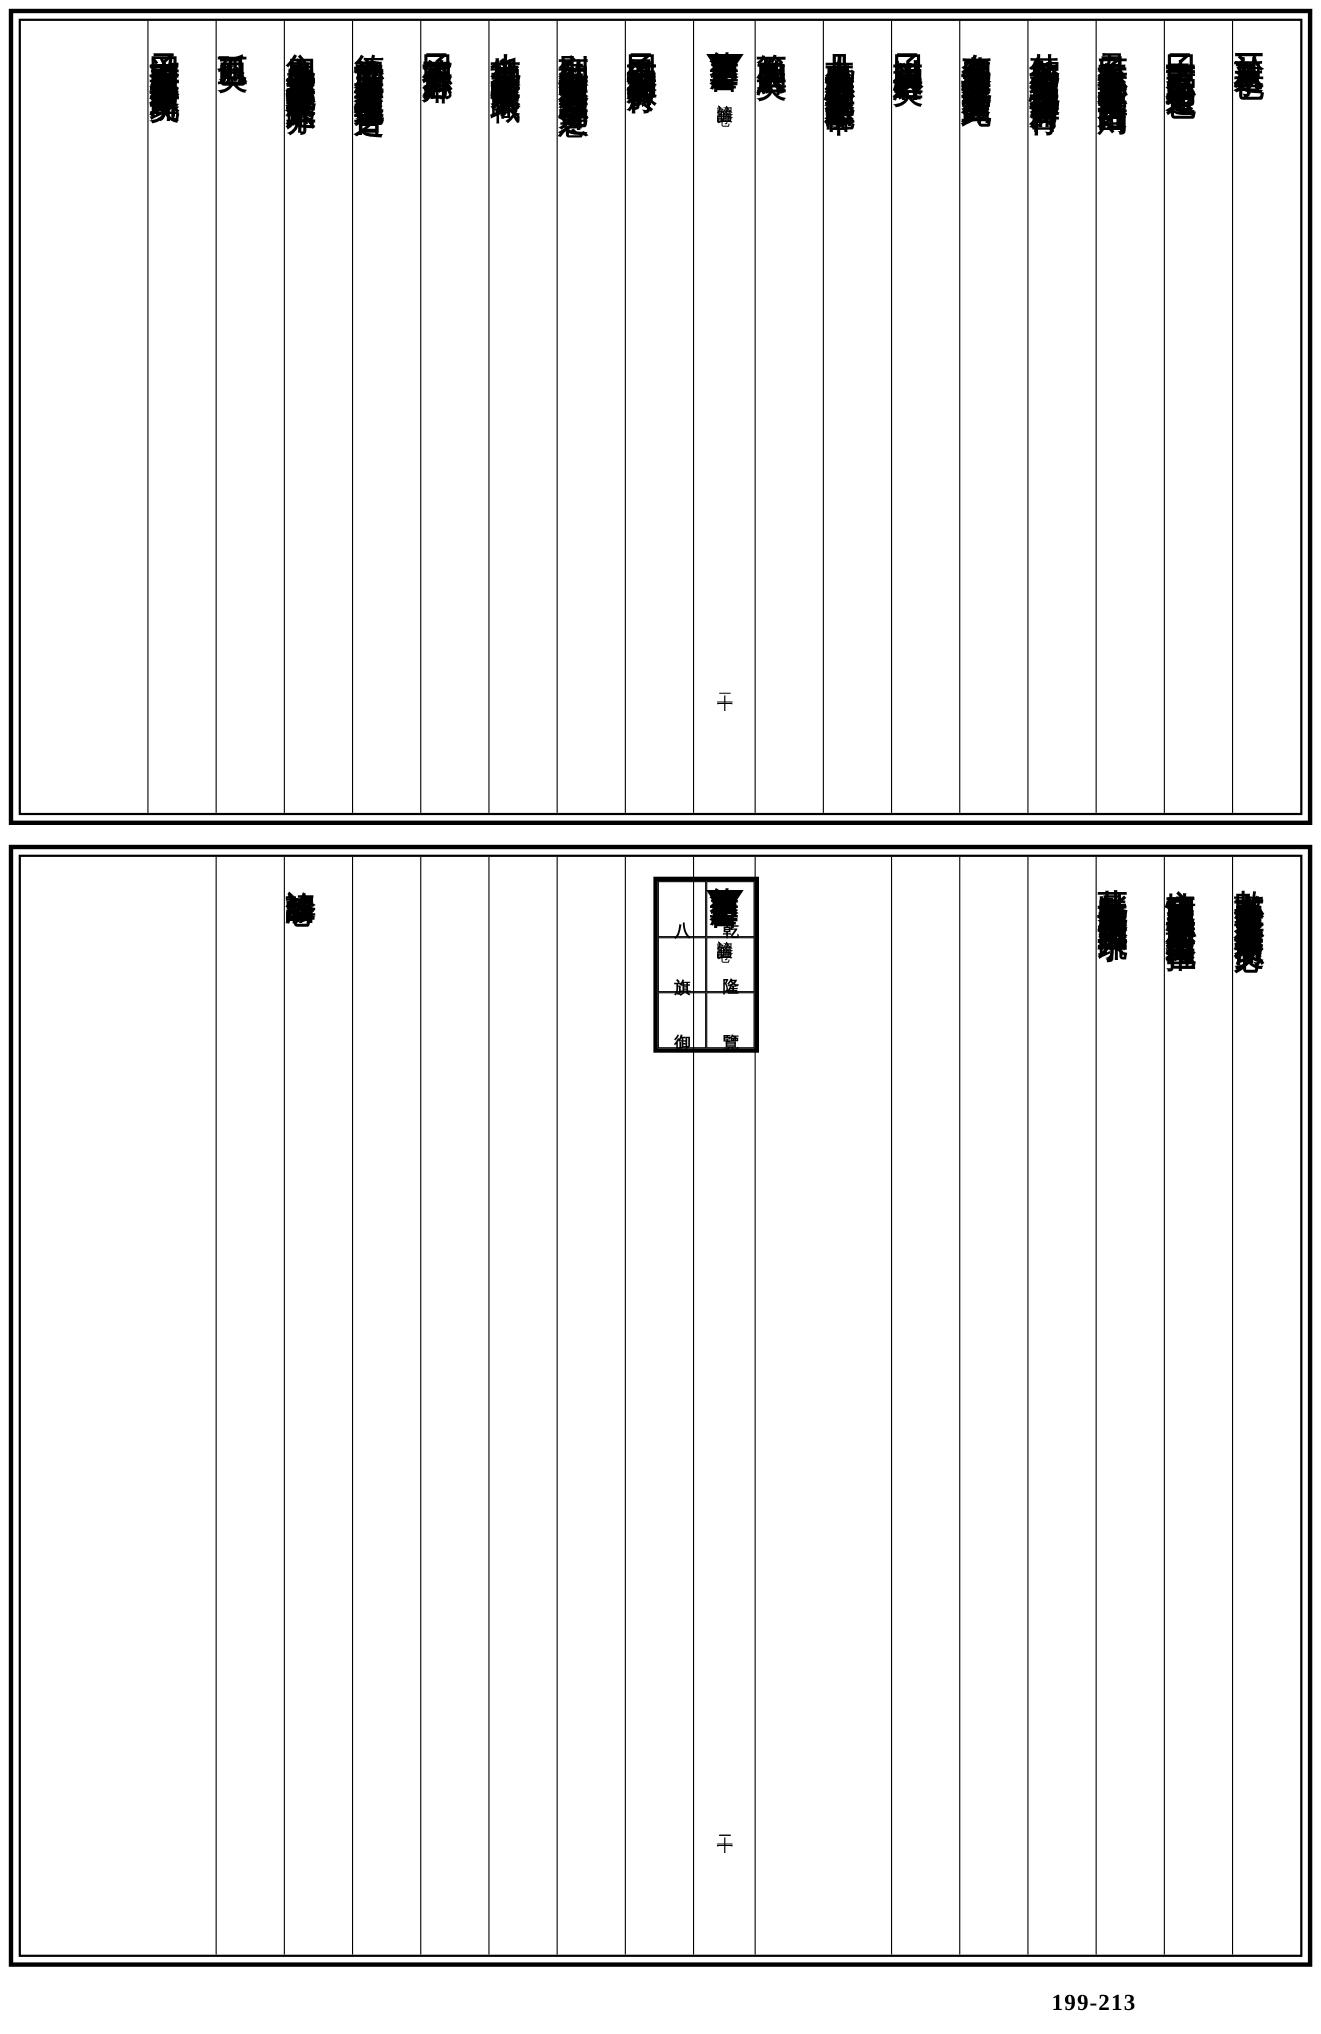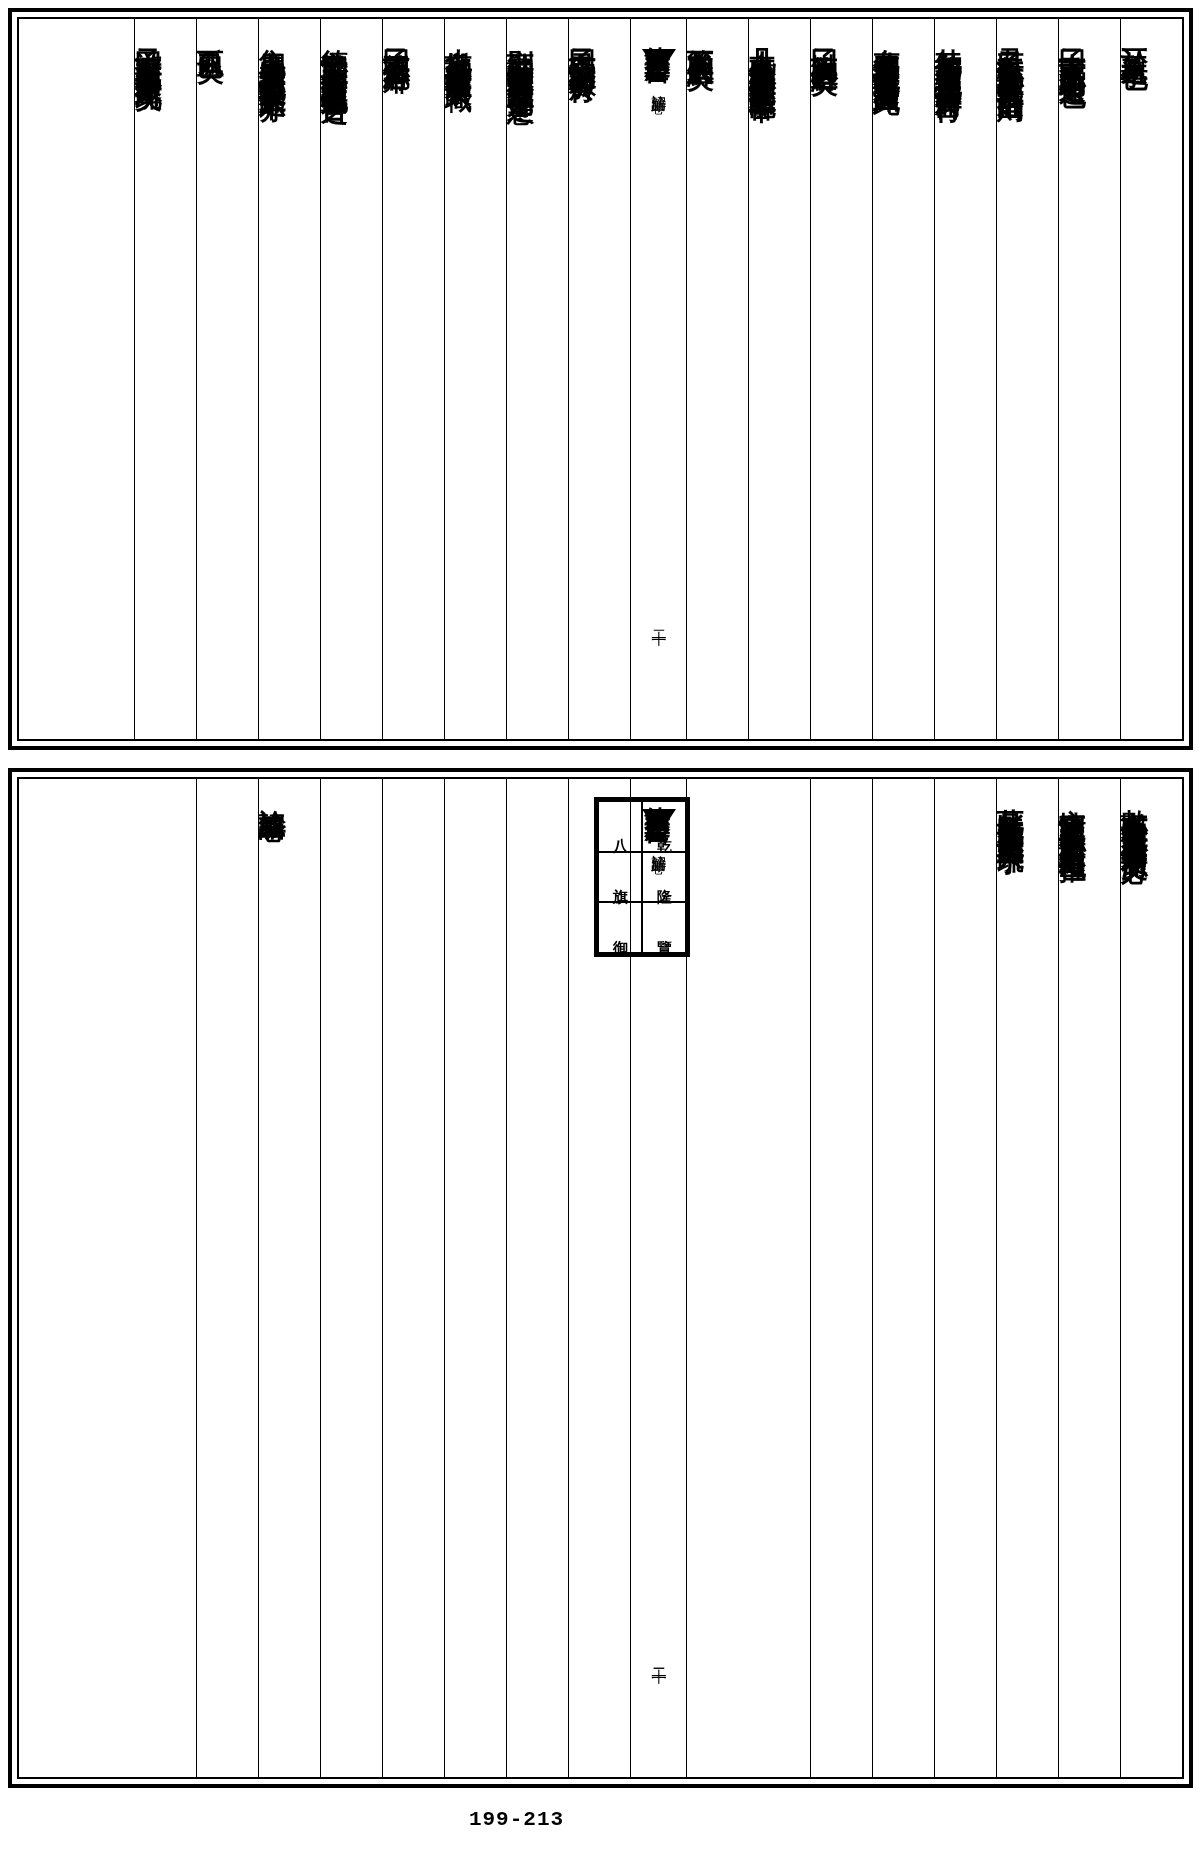--- a/index.html
+++ b/index.html
@@ -139,22 +139,22 @@
     writing-mode: vertical-rl;
     text-orientation: upright;
     font-family: "DejaVu Serif", serif;
   }
 
   
   .footer {
     position: absolute;
     left: 0;
     width: 1033px;
-    text-align: center;
-    font-family: Liberation Mono, monospace;
+    text-align: right;
+    font-family: Liberation Serif, serif;
     font-size: 21px;
     font-weight: 700;
     letter-spacing: 1px;
   }
 </style>
 </head>
 <body>
 
 <div class="page">
 

